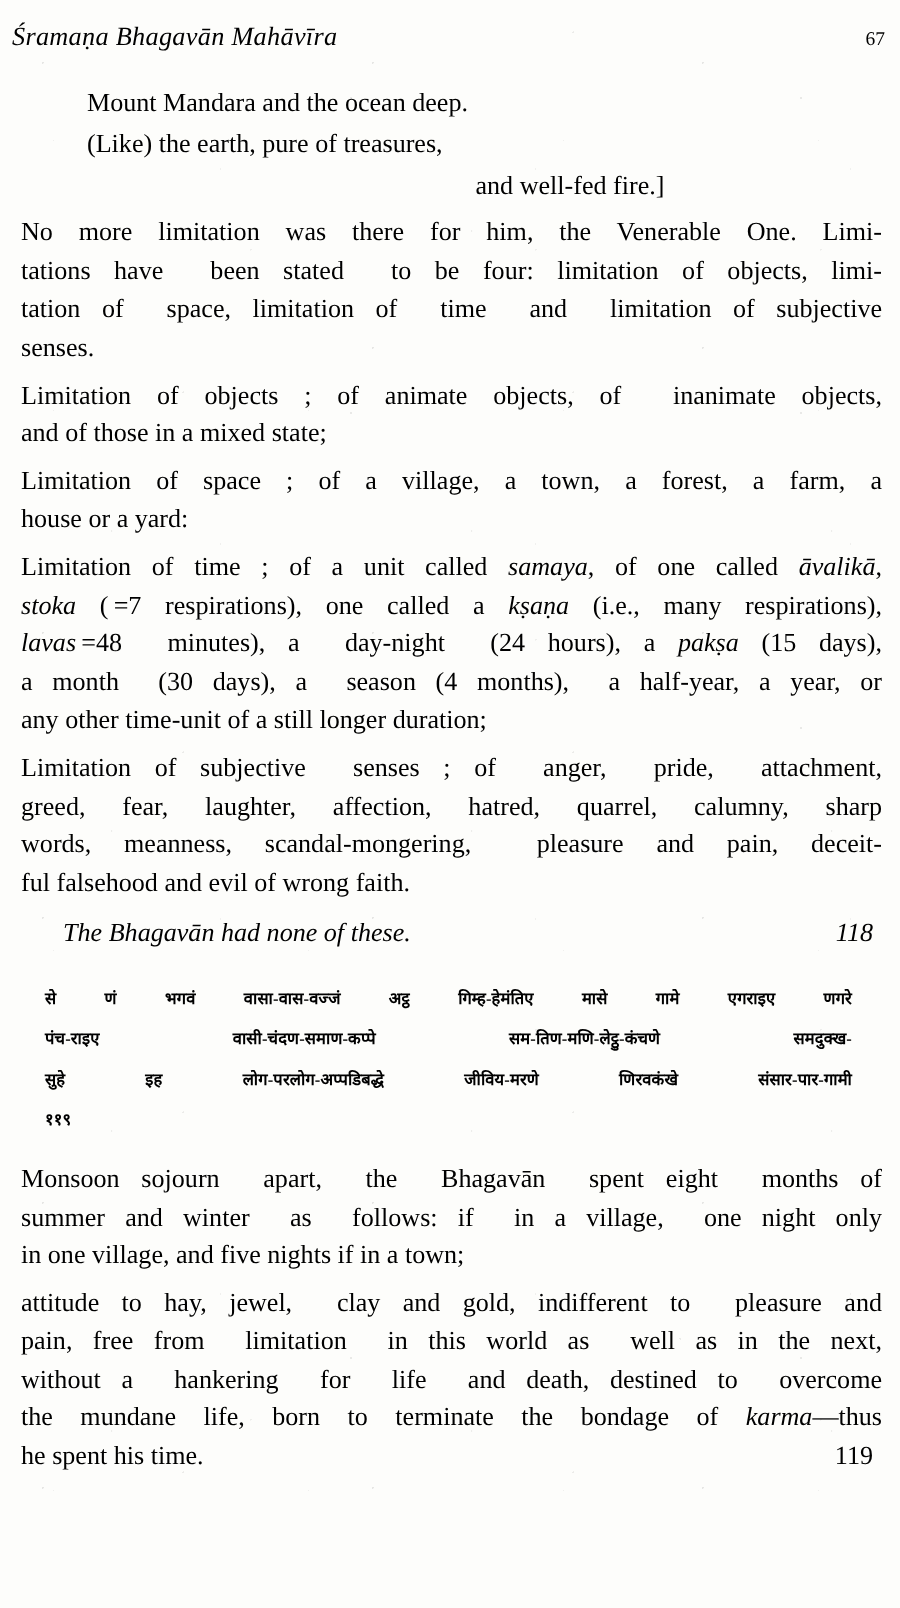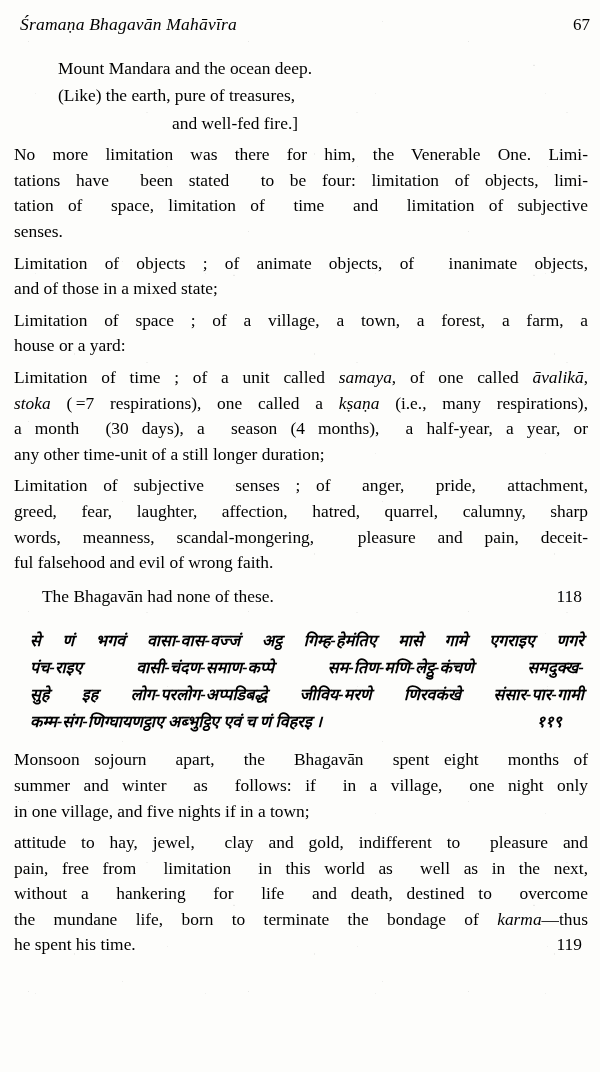--- a/index.html
+++ b/index.html
@@ -35,53 +35,53 @@
       radial-gradient(circle at 62% 88%, rgba(0,0,0,.15) 0 .6px, transparent .7px),
       radial-gradient(circle at 21% 52%, rgba(0,0,0,.11) 0 .5px, transparent .6px),
       radial-gradient(circle at 70% 45%, rgba(0,0,0,.10) 0 .5px, transparent .6px);
     background-size: 220px 190px, 260px 240px, 300px 210px, 190px 260px,
                      240px 200px, 280px 230px, 170px 180px, 210px 250px;
   }
 
   
   .runhead {
     position: absolute;
-    left: 20px;
+    left: 8px;
     right: 10px;
     top: 14px;
     display: flex;
     align-items: baseline;
     justify-content: space-between;
   }
   .runhead-title {
     font-style: italic;
     font-size: 17.5px;
     letter-spacing: .2px;
     white-space: nowrap;
   }
   .runhead-folio {
-    font-size: 17px;
+    font-size: 13px;
     font-style: normal;
   }
 
   
   .column {
     position: absolute;
     left: 14px;
     right: 12px;
     top: 56px;
   }
 
   .verse {
     margin: 0 0 2px 44px;
     font-size: 17.4px;
     line-height: 25.4px;
     white-space: nowrap;
   }
-  .verse.indent-deep { margin-left: 158px; }
+  .verse.indent-deep { margin-left: 158px; text-align: center; }
 
   p.para {
     margin: 0;
     font-size: 17.4px;
     line-height: 25.6px;
     text-align: justify;
     text-justify: inter-word;
     -webkit-hyphens: none;
     hyphens: none;
   }
@@ -98,35 +98,35 @@
 
   i, .it { font-style: italic; }
 
   .closing-line {
     display: flex;
     justify-content: space-between;
     align-items: baseline;
     font-size: 17.4px;
     line-height: 25.6px;
     margin-top: 8px;
+    font-style: italic;
   }
   .closing-line .txt { padding-left: 28px; }
   .closing-line .num { padding-right: 6px; }
 
   
   .prakrit {
-    margin: 18px 0 12px 0;
+    margin: 18px 16px 12px 0;
     padding-left: 16px;
     padding-right: 4px;
     font-family: "Liberation Serif", "DejaVu Serif", serif;
-    font-size: 16px;
+    font-size: 11px;
     line-height: 27px;
     font-weight: 600;
     letter-spacing: .1px;
-    font-style: italic;
   }
   .prakrit .pl {
     display: block;
     text-align: justify;
     text-align-last: justify;
     white-space: pre-wrap;
   }
   .prakrit .pl.last {
     display: flex;
     justify-content: space-between;
@@ -175,20 +175,21 @@
     </p>
 
     <p class="para lines gap">
       <span class="ln">Limitation of space ; of a village, a town, a forest, a farm, a</span>
       <span class="ln natural">house or a yard:</span>
     </p>
 
     <p class="para lines gap">
       <span class="ln"><span>Limitation of time ; of a unit called </span><i class="it">samaya</i><span>, of one called </span><i class="it">āvalikā</i><span>,</span></span>
       <span class="ln"><i class="it">stoka</i><span> ( =7 respirations), one called a </span><i class="it">kṣaṇa</i><span> (i.e., many respirations),</span></span>
+      <span class="ln"><i class="it">lavas</i><span> =48  minutes), a  day-night  (24 hours), a </span><i class="it">pakṣa</i><span> (15 days),</span></span>
       <span class="ln">a month  (30 days), a  season (4 months),  a half-year, a year, or</span>
       <span class="ln natural">any other time-unit of a still longer duration;</span>
     </p>
 
     <p class="para lines gap">
       <span class="ln">Limitation of subjective  senses ; of  anger,  pride,  attachment,</span>
       <span class="ln">greed, fear, laughter, affection, hatred, quarrel, calumny, sharp</span>
       <span class="ln">words, meanness, scandal-mongering,  pleasure and pain, deceit-</span>
       <span class="ln natural">ful falsehood and evil of wrong faith.</span>
     </p>
@@ -196,21 +197,20 @@
     <div class="closing-line">
       <span class="txt">The Bhagavān had none of these.</span>
       <span class="num">118</span>
     </div>
 
     <div class="prakrit">
       <span class="pl">से णं भगवं वासा-वास-वज्जं अट्ठ गिम्ह-हेमंतिए मासे गामे एगराइए णगरे</span>
       <span class="pl">पंच-राइए  वासी-चंदण-समाण-कप्पे  सम-तिण-मणि-लेट्ठु-कंचणे  समदुक्ख-</span>
       <span class="pl">सुहे इह लोग-परलोग-अप्पडिबद्धे जीविय-मरणे णिरवकंखे संसार-पार-गामी</span>
       <span class="pl last">
-        <span>कम्म-संग-णिग्घायणट्ठाए अब्भुट्ठिए एवं च णं विहरइ ।</span>
         <span class="pnum">११९</span>
       </span>
     </div>
 
     <p class="para lines">
       <span class="ln">Monsoon sojourn  apart,  the  Bhagavān  spent eight  months of</span>
       <span class="ln">summer and winter  as  follows: if  in a village,  one night only</span>
       <span class="ln natural">in one village, and five nights if in a town;</span>
     </p>
 

